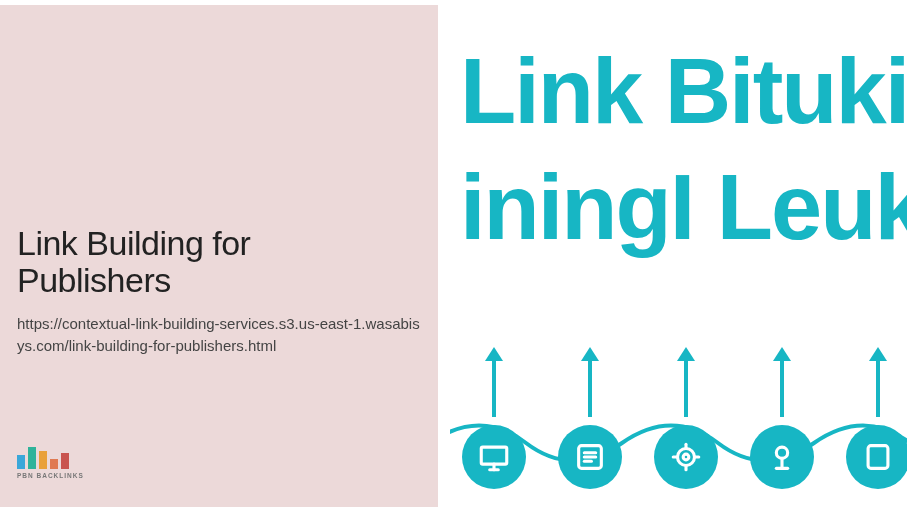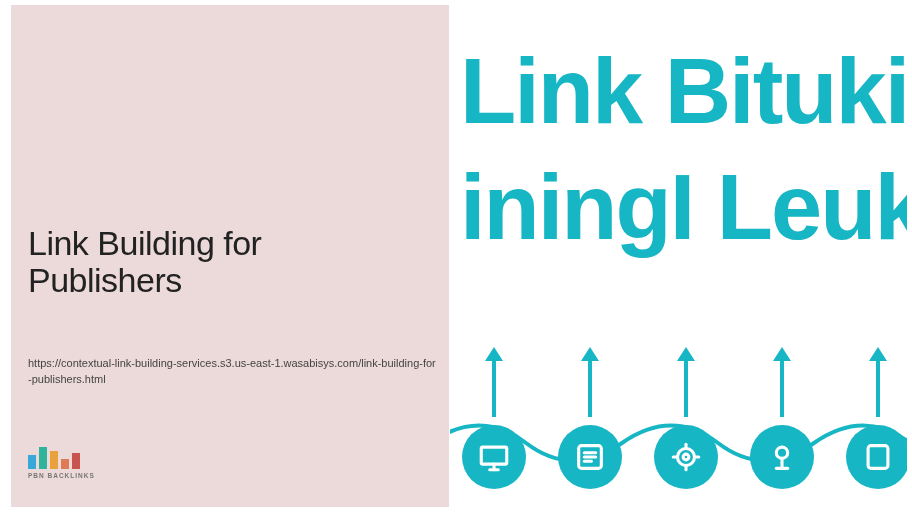--- a/index.html
+++ b/index.html
@@ -1,43 +1,42 @@
 <!DOCTYPE html>
 <html><head>
 <meta charset="utf-8">
 <style>
   * { margin: 0; padding: 0; box-sizing: border-box; }
   html, body { width: 912px; height: 512px; overflow: hidden; font-family: Arial, Helvetica, sans-serif; background: #fff; }
   .canvas { position: relative; width: 912px; height: 512px; }
 
   .left-panel {
     position: absolute;
-    left: 11px; top: 5px;
+    left: 0; top: 5px;
     width: 438px; height: 502px;
     background: #ecd9d9;
   }
   .left-heading {
     position: absolute;
     left: 17px; top: 220px;
     width: 350px;
     font-size: 34px;
     line-height: 1.1;
     font-weight: 400;
     color: #222;
     letter-spacing: -0.5px;
   }
   .left-url {
     position: absolute;
     left: 17px; top: 308px;
     width: 410px;
-    font-size: 11px;
+    font-size: 15px;
     line-height: 1.45;
     color: #444;
     word-break: break-all;
-    margin-top: 43px;
   }
   .logo-group {
     position: absolute;
     left: 17px; bottom: 28px;
     width: 70px;
   }
   .logo-bars { display: flex; gap: 3px; height: 26px; align-items: flex-end; }
   .logo-bars span { width: 8px; display: block; }
   .logo-bars span:nth-child(1){ height: 14px; background:#3aa7d9; }
   .logo-bars span:nth-child(2){ height: 22px; background:#2fb39a; }

